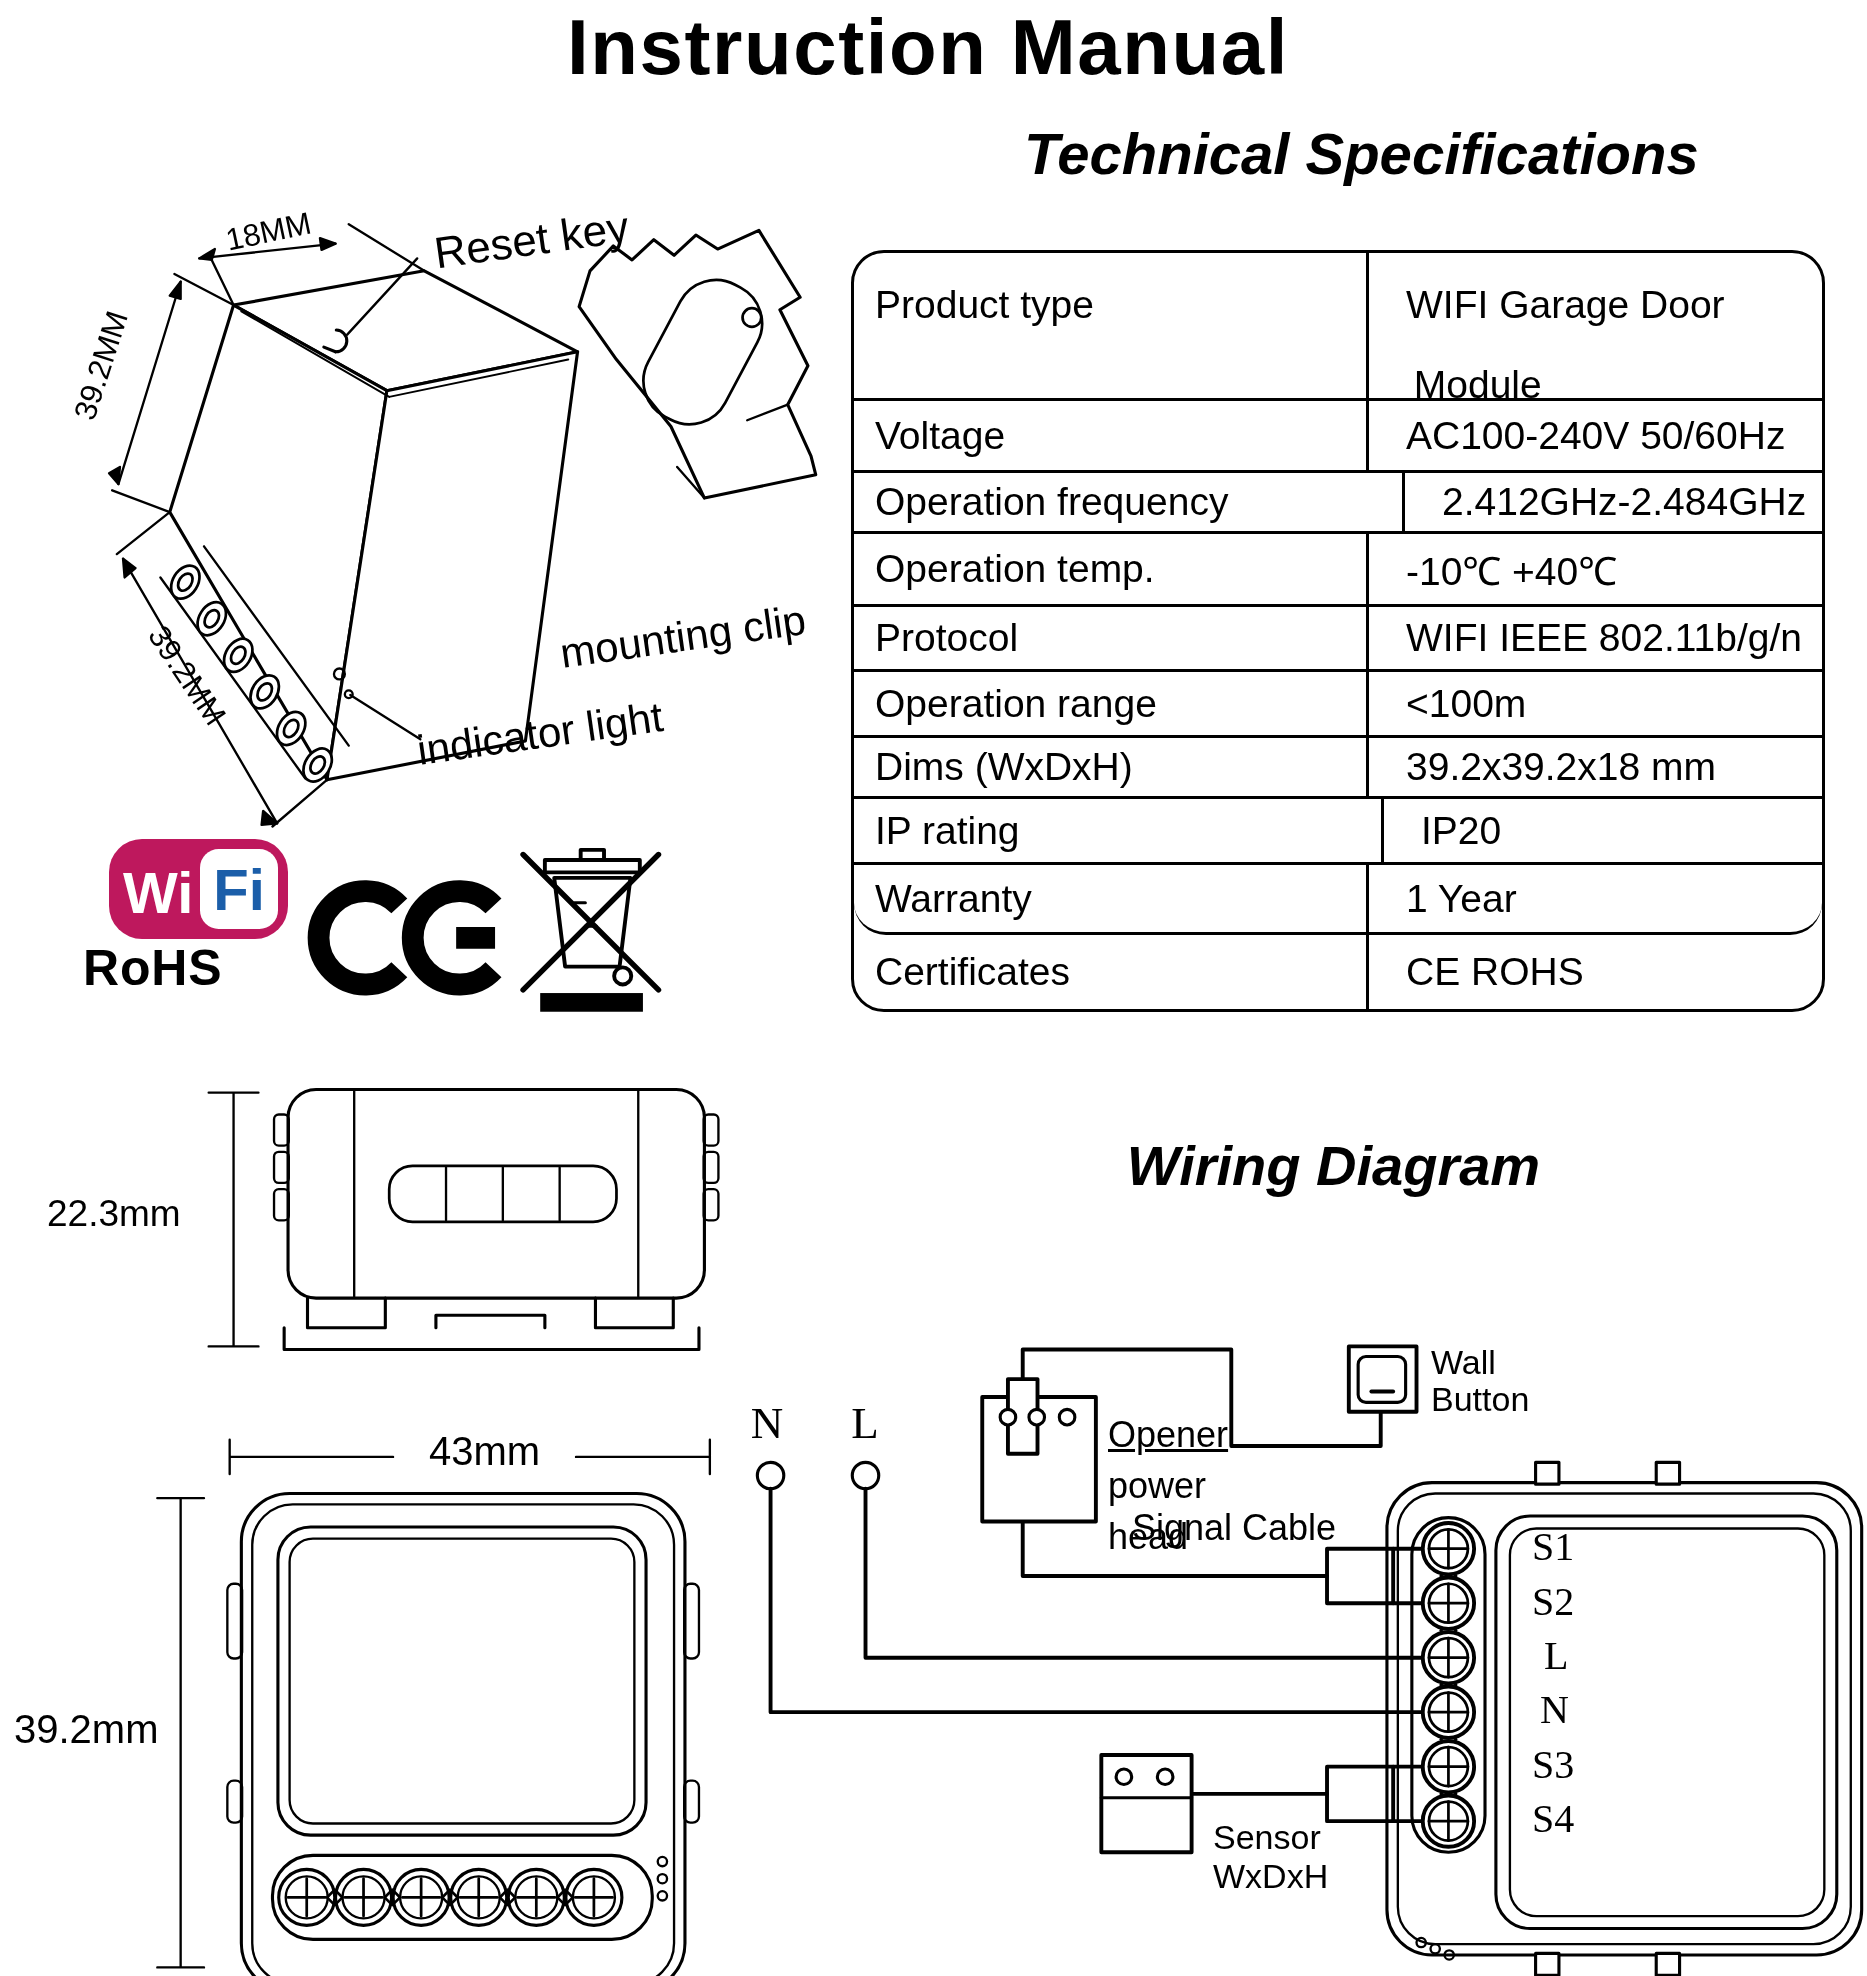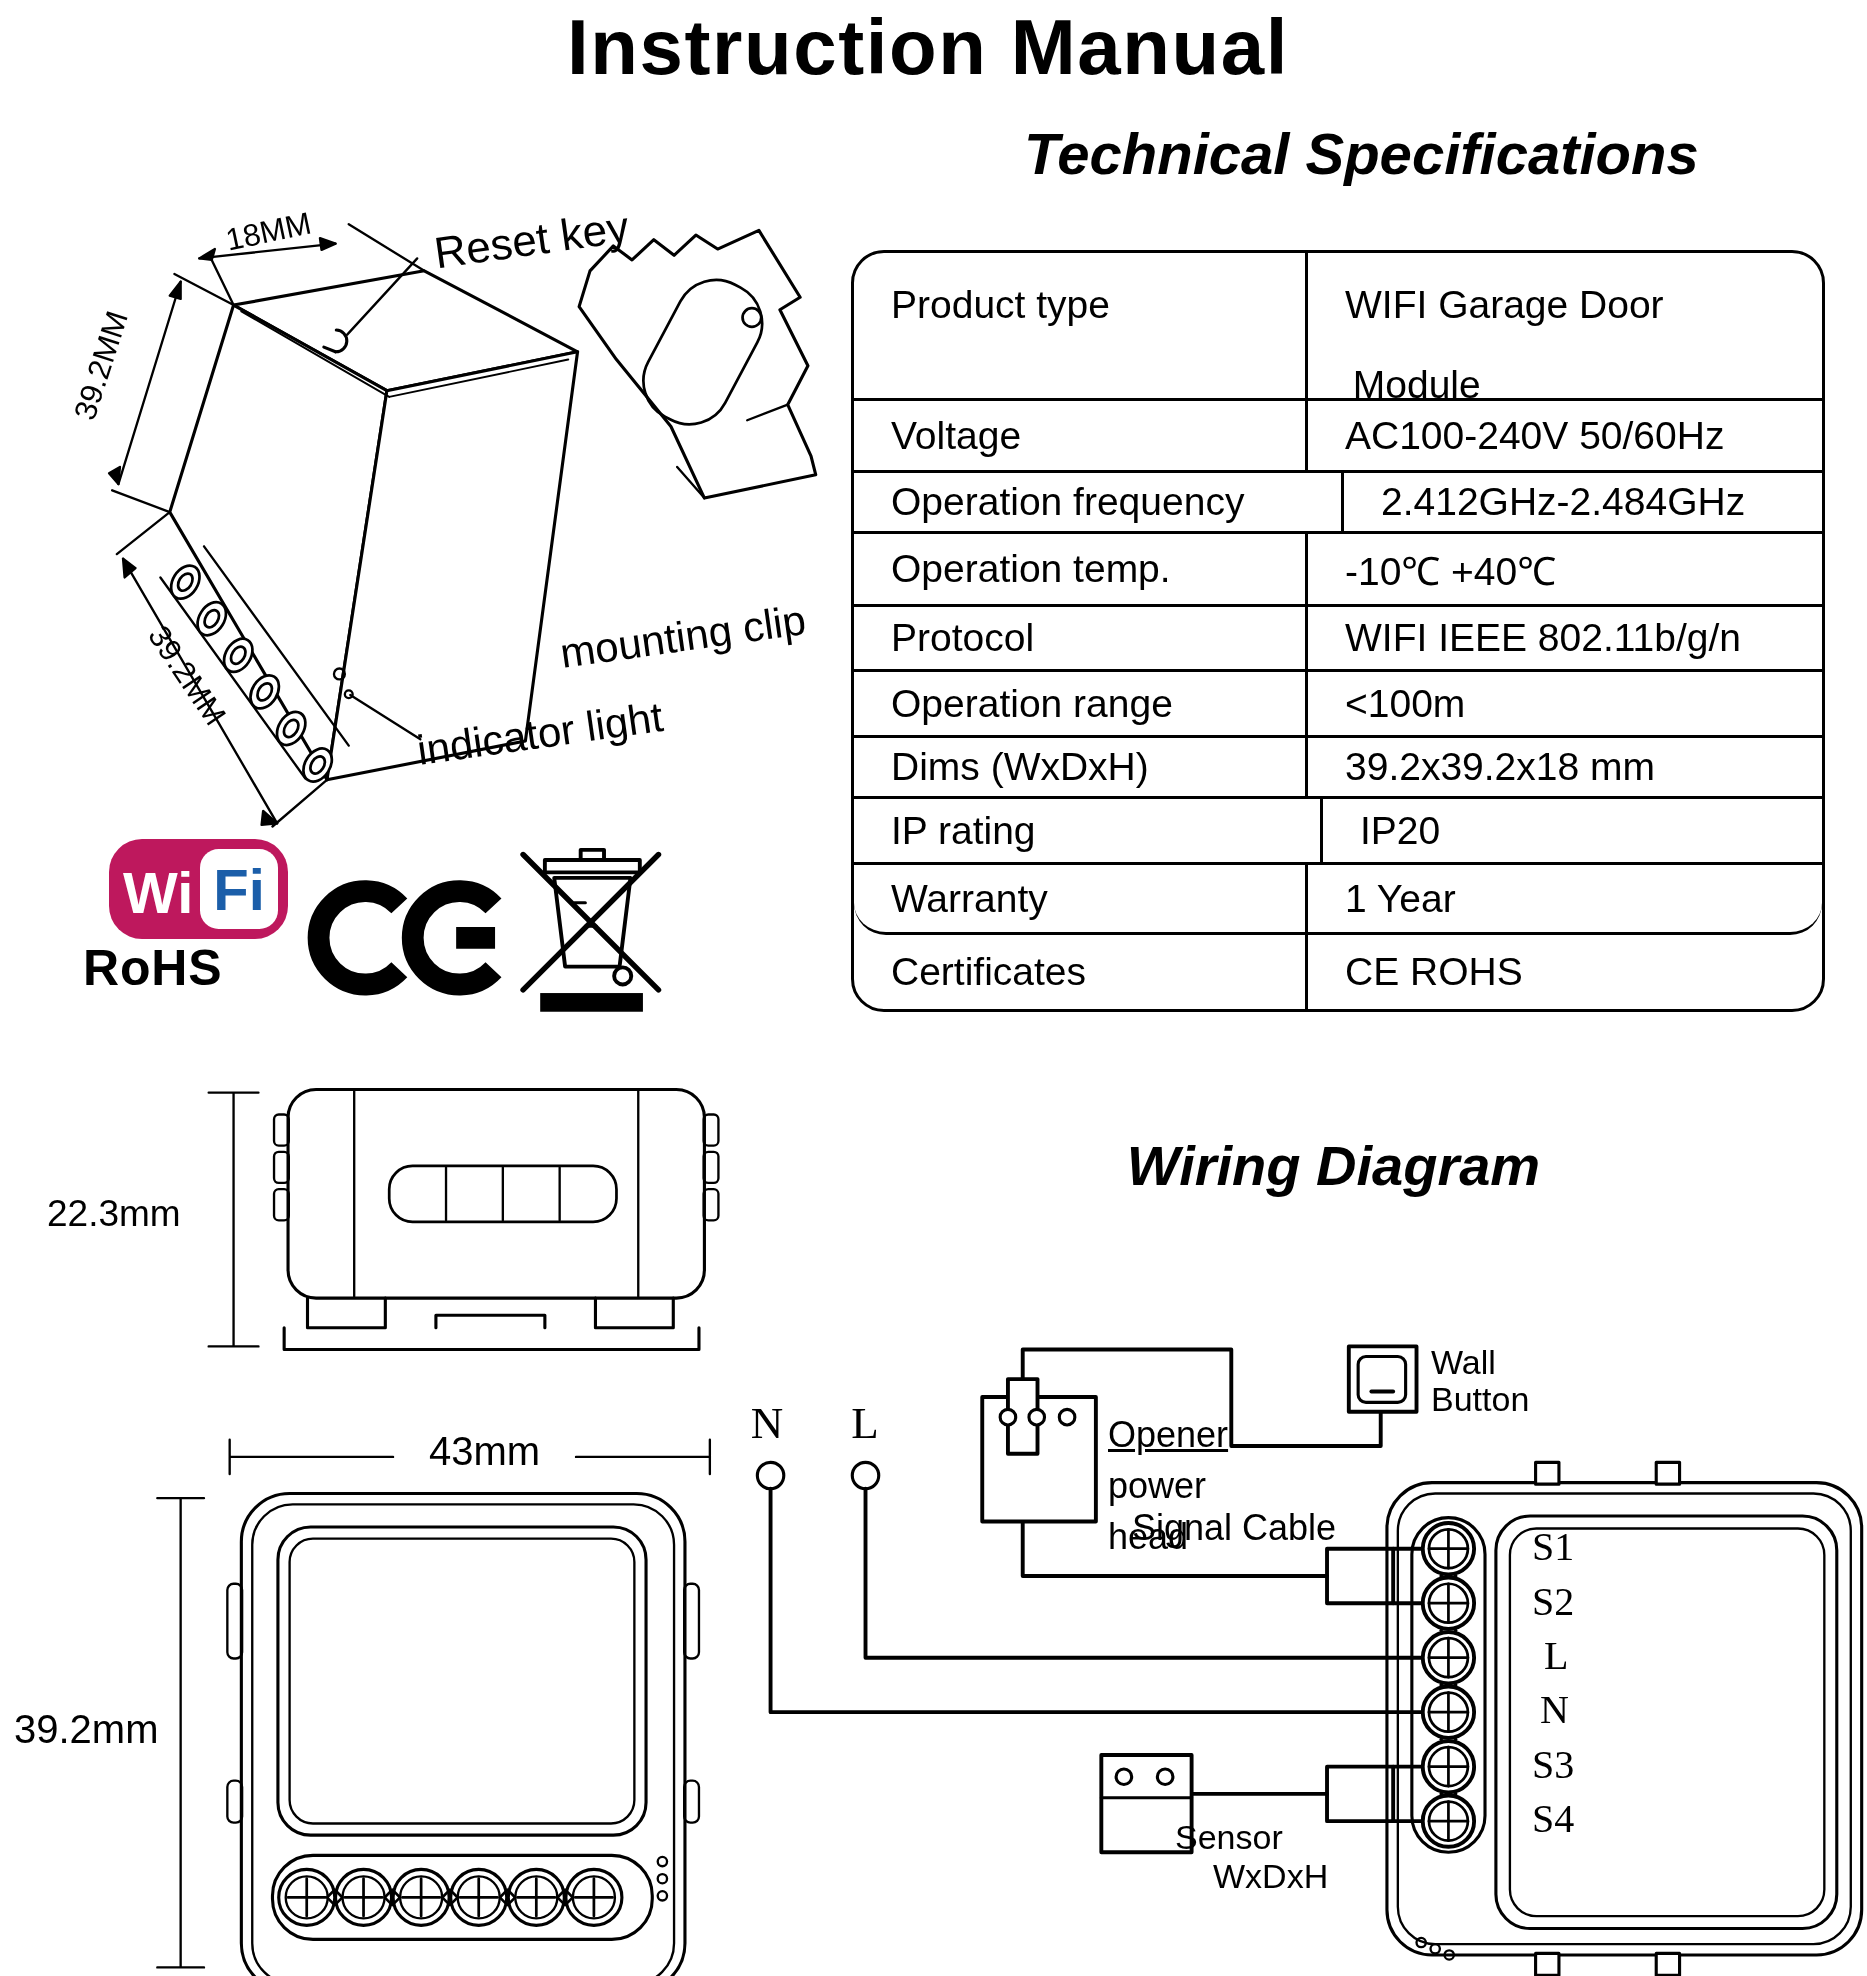--- a/index.html
+++ b/index.html
@@ -13,21 +13,21 @@
   .page-title{left:0;top:7.8px;width:1856px;font-size:78px;font-weight:bold;text-align:center;letter-spacing:1.6px;}
   .specs-head{left:1024px;top:125px;width:623px;font-size:58px;font-weight:bold;font-style:italic;text-align:center;}
   .wiring-head{left:1022px;top:1138px;width:623px;font-size:56px;font-weight:bold;font-style:italic;text-align:center;}
 
   
   .spec-table{position:absolute;left:851px;top:250px;width:974px;height:762px;
       border:3.9px solid #000;border-radius:33px;box-sizing:border-box;overflow:hidden;
       display:flex;flex-direction:column;font-size:39px;}
   .spec-row{display:flex;box-sizing:border-box;border-bottom:3.9px solid #000;}
   .spec-row:last-child{border-bottom:none;flex:1;}
-  .spec-label{width:451px;box-sizing:border-box;padding-left:37px;display:flex;align-items:center;}
+  .spec-label{width:512px;box-sizing:border-box;padding-left:21px;display:flex;align-items:center;}
   .spec-value{flex:1;box-sizing:border-box;border-left:3.9px solid #000;padding-left:37px;display:flex;align-items:center;}
   .r0{height:148px;} .r1{height:72px;} .r2{height:61px;gap:36px;} .r3{height:73px;} .r4{height:65px;}
   .r5{height:66px;} .r6{height:61px;} .r7{height:66px;gap:15px;} .r8{height:70px;border-radius:32px;}
   .r0 .spec-label{align-items:flex-start;padding-top:30px;}
   .r0 .spec-value{flex-direction:column;align-items:flex-start;justify-content:flex-start;padding-top:30px;}
   .r0 .v2{padding-left:7.8px;margin-top:36px;}
 
   
   .wifi{position:absolute;left:109px;top:839px;width:179px;height:100px;border-radius:33px;}
   .wifi .wi{position:absolute;left:14px;top:20px;font-size:58px;font-weight:bold;color:#fff;}
@@ -334,21 +334,21 @@
 <div class="lbl" style="left:14px;top:1709px;font-size:40px;">39.2mm</div>
 
 <div class="lbl serif ctr" style="left:736px;top:1401px;width:62px;font-size:45px;">N</div>
 <div class="lbl serif ctr" style="left:834px;top:1401px;width:62px;font-size:45px;">L</div>
 <div class="lbl" style="left:1108px;top:1417px;font-size:36px;text-decoration:underline;">Opener</div>
 <div class="lbl" style="left:1108px;top:1468px;font-size:36px;">power</div>
 <div class="lbl" style="left:1108px;top:1519px;font-size:36px;">head</div>
 <div class="lbl" style="left:1431px;top:1345px;font-size:34px;">Wall</div>
 <div class="lbl" style="left:1431px;top:1382px;font-size:34px;">Button</div>
 <div class="lbl ctr" style="left:1121px;top:1510px;width:226px;font-size:36px;">Signal Cable</div>
-<div class="lbl" style="left:1175px;top:1820px;font-size:34px;">Sensor</div>
+<div class="lbl" style="left:1213px;top:1820px;font-size:34px;">Sensor</div>
 <div class="lbl" style="left:1213px;top:1859px;font-size:34px;">WxDxH</div>
 
 <div class="lbl serif" style="left:1532px;top:1527px;font-size:40px;">S1</div>
 <div class="lbl serif" style="left:1532px;top:1582px;font-size:40px;">S2</div>
 <div class="lbl serif" style="left:1544px;top:1636px;font-size:40px;">L</div>
 <div class="lbl serif" style="left:1540px;top:1690px;font-size:40px;">N</div>
 <div class="lbl serif" style="left:1532px;top:1745px;font-size:40px;">S3</div>
 <div class="lbl serif" style="left:1532px;top:1799px;font-size:40px;">S4</div>
 
 </div>

